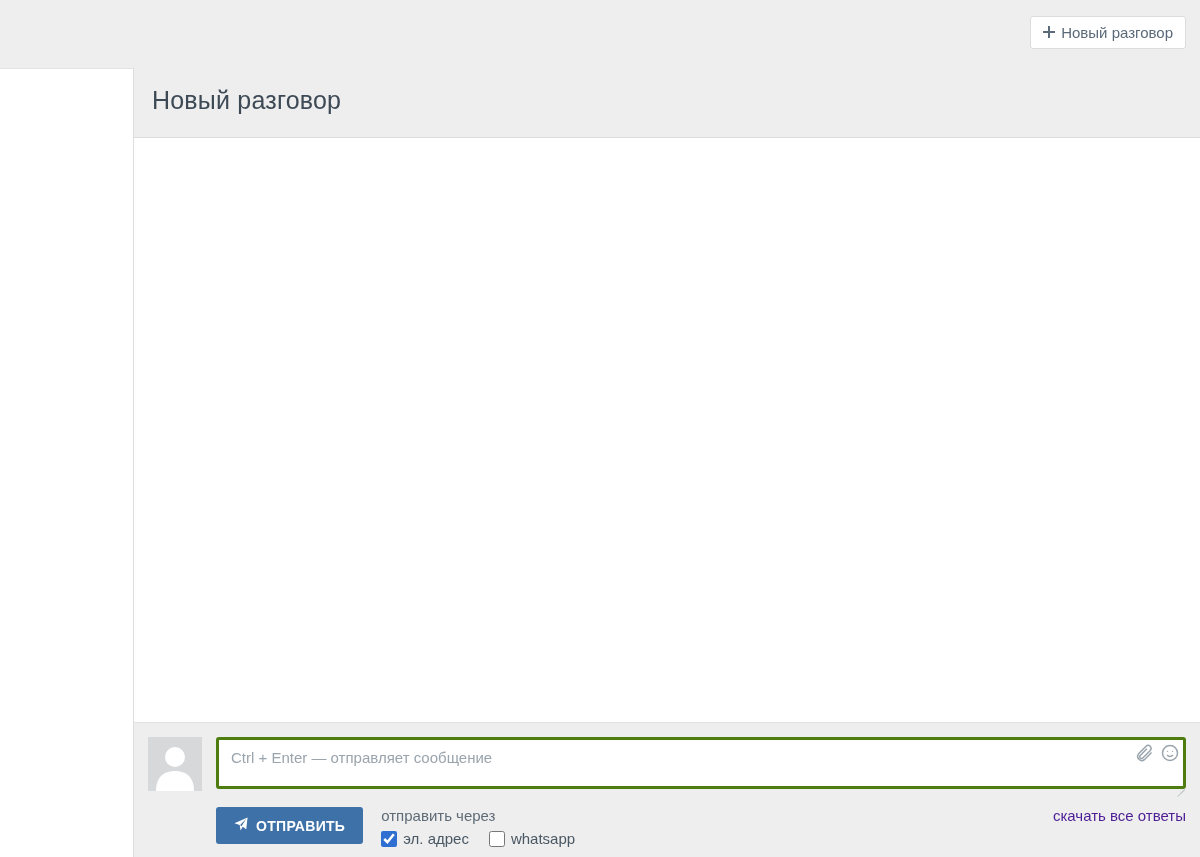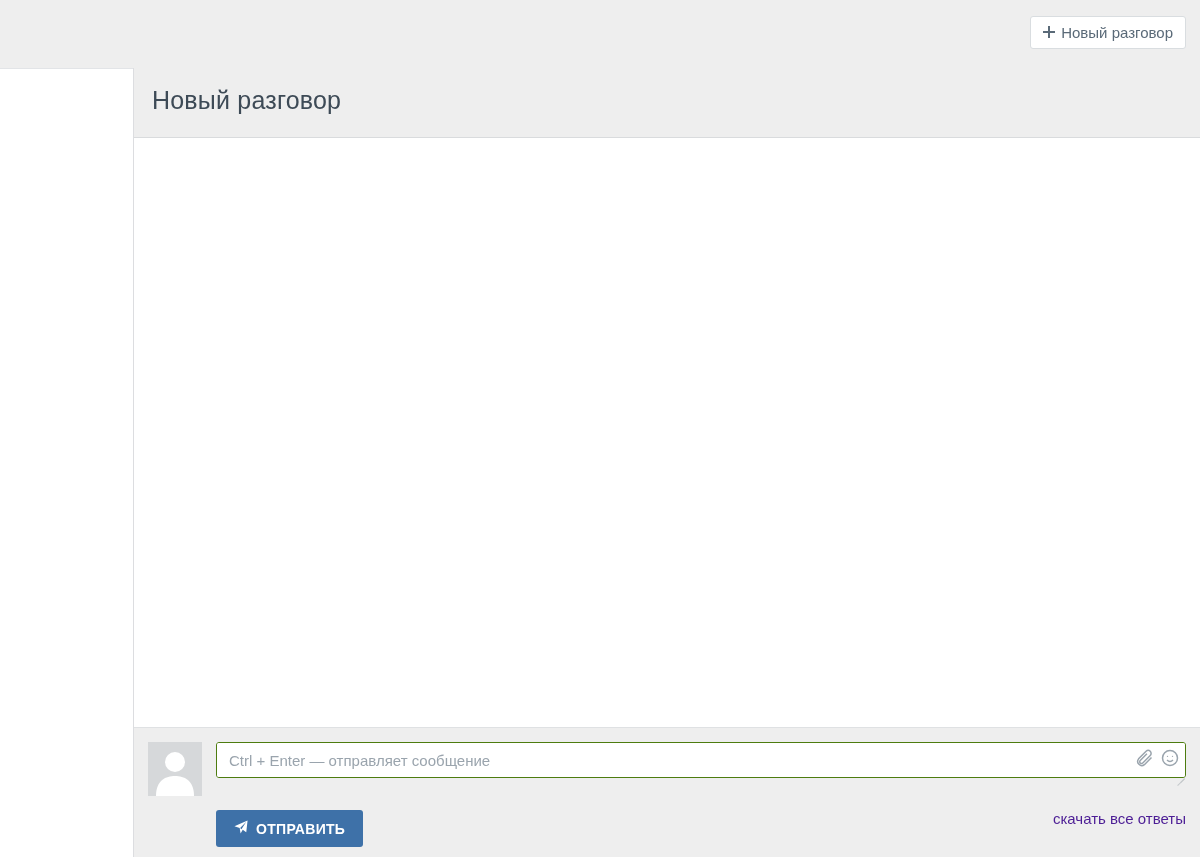--- a/index.html
+++ b/index.html
@@ -73,22 +73,22 @@
     overflow: hidden;
   }
   .avatar svg { width: 100%; height: 100%; }
 
   .input-wrap {
     flex: 1;
     position: relative;
   }
   .msg-input {
     width: 100%;
-    height: 36px;
-    border: 1px solid #4d7c0f;
+    height: 52px;
+    border: 3px solid #4d7c0f;
     border-radius: 3px;
     padding: 8px 70px 8px 12px;
     font-size: 15px;
     color: #4a5864;
     font-family: inherit;
     resize: none;
     line-height: 20px;
     background: #ffffff;
   }
   .msg-input::placeholder { color: #9aa4ad; }
@@ -224,20 +224,33 @@
       <div class="actions-row">
         <button class="btn-send">
           <span>
             <svg viewBox="0 0 16 16">
                 <path d="M15.5.5L.5 7l6 2 1 6.5 2.5-4.5 4 3L15.5.5zM7 9l7-7-5.5 8.5L7 9z"></path>
               </svg>
           </span>
           <span>ОТПРАВИТЬ</span>
         </button>
 
+        <div class="send-via">
+          <span class="label">отправить через</span>
+          <div class="checks">
+            <label class="check">
+              <input type="checkbox" id="cb-email" checked="" style="">
+              <span>эл. адрес</span>
+            </label>
+            <label class="check">
+              <input type="checkbox" id="cb-whatsapp" style="">
+              <span>whatsapp</span>
+            </label>
+          </div>
+        </div>
 
         <div class="spacer"></div>
 
         <a class="download-link">скачать все ответы</a>
       </div>
     </div>
   </main>
 </div>
 
 </body></html>

